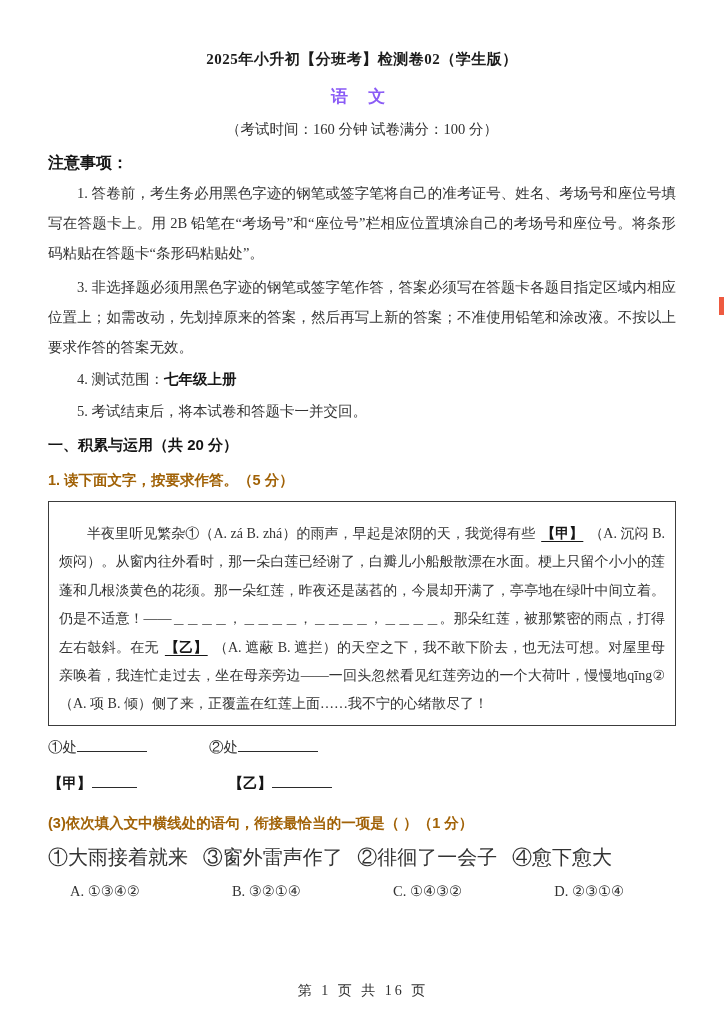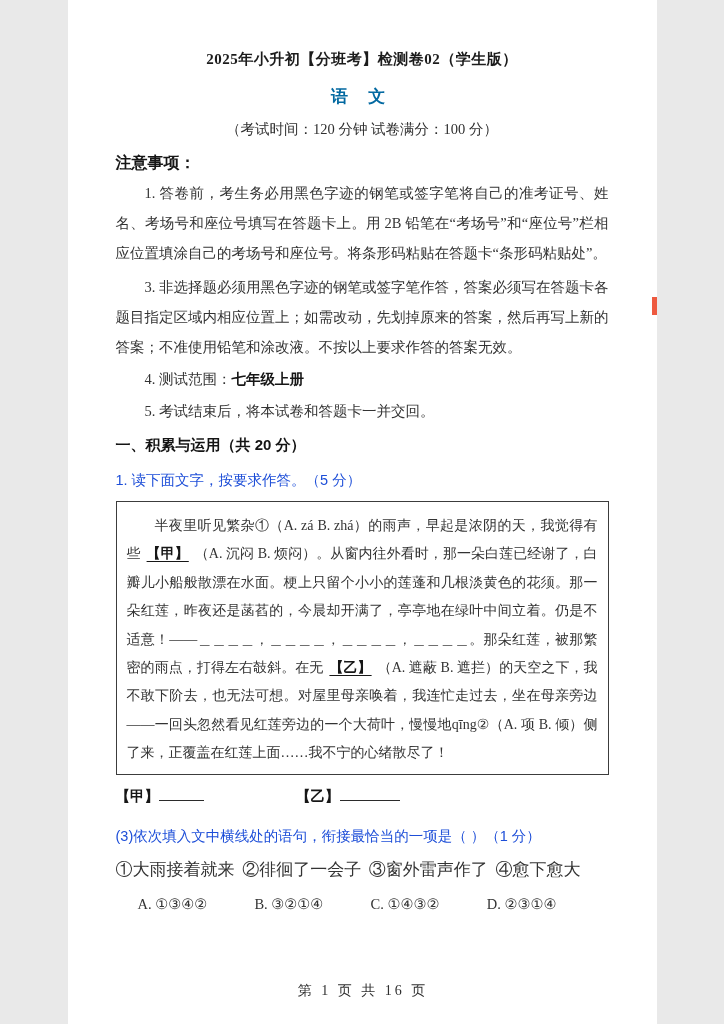--- a/index.html
+++ b/index.html
@@ -1,37 +1,37 @@
 <!DOCTYPE html>
 <html><head>
 <meta charset="utf-8">
 <style>
   html,body{margin:0;padding:0;background:#e9e9e9;}
   .page{
     position:relative;
-    width:589px;height:1024px;
+    width:724px;height:1024px;
     margin:0 auto;
     background:#ffffff;
     box-sizing:border-box;
     padding:0 48px;
     font-family:"Liberation Serif","DejaVu Serif",serif;
     color:#2b2b2b;
     overflow:hidden;
   }
   .title{
     margin:0;padding-top:50px;
     text-align:center;
     font-family:"Liberation Serif","DejaVu Serif",serif;
     font-weight:bold;font-size:15px;color:#1c1c1c;
     letter-spacing:.5px;
   }
   .subject{
     margin:0;padding-top:16px;
     text-align:center;
-    font-weight:bold;font-size:17px;color:#0369a1;
+    font-weight:bold;font-size:17px;color:#8b5cf6;
     letter-spacing:8px;
   }
   .exam-info{
     margin:0;padding-top:12px;
     text-align:center;
     font-size:14.5px;color:#2f2f2f;
   }
   .notice-heading{
     margin:14px 0 0 0;
     font-family:"Liberation Sans","DejaVu Sans",sans-serif;
@@ -46,26 +46,26 @@
   .bold-range{font-weight:bold;color:#161616;}
   .section-heading{
     margin:10px 0 0 0;
     text-align:left;
     font-family:"Liberation Sans","DejaVu Sans",sans-serif;
     font-weight:bold;font-size:15px;color:#141414;
   }
   .q-stem{
     margin:12px 0 0 0;
     font-family:"Liberation Sans","DejaVu Sans",sans-serif;
-    font-weight:normal;font-size:14.5px;line-height:26px;color:#1d4ed8;
+    font-weight:bold;font-size:14.5px;line-height:26px;color:#a16207;
   }
   .passage-box{
     margin-top:8px;
     border:1.5px solid #3c3c3c;
-    padding:10px 10px 6px 10px;
+    padding:18px 10px 6px 10px;
     box-sizing:border-box;
   }
   .passage{
     margin:0;
     font-size:14px;line-height:28.4px;
     text-align:justify;text-indent:2em;color:#333;
   }
   .marker{
     font-weight:bold;color:#161616;
     text-decoration:underline;
@@ -79,22 +79,22 @@
   .blank-label-bold{font-weight:bold;color:#161616;}
   .blank-line{
     display:inline-block;height:14px;
     border-bottom:1.2px solid #2b2b2b;
     vertical-align:baseline;
   }
   .w70{width:70px;} .w80{width:80px;} .w45{width:45px;} .w60{width:60px;}
   .gap60{margin-left:62px;} .gap90{margin-left:92px;}
   .options-row{
     display:flex;justify-content:space-between;
-    margin:6px 28px 0 0;
-    font-size:17px;line-height:30px;color:#333;
+    margin:6px 64px 0 0;
+    font-size:20px;line-height:30px;color:#333;
   }
   .choices-row{
     display:flex;justify-content:space-between;
     margin:4px 52px 0 22px;
     font-size:14.5px;line-height:30px;color:#333;
   }
   .footer{
     position:absolute;left:2px;right:0;bottom:24px;
     text-align:center;
     font-size:14px;letter-spacing:3px;color:#2f2f2f;
@@ -104,46 +104,49 @@
     width:5px;height:18px;background:#ee5a40;
   }
 </style>
 </head>
 <body>
 
 <div class="page">
 
   <h1 class="title">2025年小升初【分班考】检测卷02（学生版）</h1>
   <div class="subject">语  文</div>
-  <div class="exam-info">（考试时间：120 分钟  试卷满分：100 分）</div>
+  <div class="exam-info">（考试时间：160 分钟  试卷满分：100 分）</div>
 
   <div class="notice-heading">注意事项：</div>
   <p class="note-para">1. 答卷前，考生务必用黑色字迹的钢笔或签字笔将自己的准考证号、姓名、考场号和座位号填写在答题卡上。用 2B 铅笔在“考场号”和“座位号”栏相应位置填涂自己的考场号和座位号。将条形码粘贴在答题卡“条形码粘贴处”。</p>
   <p class="note-para">3. 非选择题必须用黑色字迹的钢笔或签字笔作答，答案必须写在答题卡各题目指定区域内相应位置上；如需改动，先划掉原来的答案，然后再写上新的答案；不准使用铅笔和涂改液。不按以上要求作答的答案无效。</p>
   <p class="note-para note-short"><span>4. 测试范围：</span><span class="bold-range">七年级上册</span></p>
   <p class="note-para note-short">5. 考试结束后，将本试卷和答题卡一并交回。</p>
 
   <div class="section-heading">一、积累与运用（共 20 分）</div>
 
   <p class="q-stem">1. 读下面文字，按要求作答。（5 分）</p>
 
   <div class="passage-box">
     <p class="passage"><span>半夜里听见繁杂①（A. zá  B. zhá）的雨声，早起是浓阴的天，我觉得有些</span><span class="marker">【甲】</span><span>（A. 沉闷  B. 烦闷）。从窗内往外看时，那一朵白莲已经谢了，白瓣儿小船般散漂在水面。梗上只留个小小的莲蓬和几根淡黄色的花须。那一朵红莲，昨夜还是菡萏的，今晨却开满了，亭亭地在绿叶中间立着。仍是不适意！——＿＿＿＿，＿＿＿＿，＿＿＿＿，＿＿＿＿。那朵红莲，被那繁密的雨点，打得左右攲斜。在无</span><span class="marker">【乙】</span><span>（A. 遮蔽  B. 遮拦）的天空之下，我不敢下阶去，也无法可想。对屋里母亲唤着，我连忙走过去，坐在母亲旁边——一回头忽然看见红莲旁边的一个大荷叶，慢慢地qīng②（A. 项  B. 倾）侧了来，正覆盖在红莲上面……我不宁的心绪散尽了！</span></p>
   </div>
 
+  <p class="blank-row">
+    <span>①处</span><span class="blank-line w70"></span><span class="gap60">②处</span><span class="blank-line w80"></span>
+  </p>
 
   <p class="blank-row">
     <span class="blank-label-bold">【甲】</span><span class="blank-line w45"></span><span class="blank-label-bold gap90">【乙】</span><span class="blank-line w60"></span>
   </p>
 
   <p class="q-stem">(3)依次填入文中横线处的语句，衔接最恰当的一项是（          ）（1 分）</p>
   <div class="options-row">
     <span>①大雨接着就来</span>
+    <span>③窗外雷声作了</span>
     <span>②徘徊了一会子</span>
-    <span>③窗外雷声作了</span>
     <span>④愈下愈大</span>
   </div>
   <div class="choices-row">
     <span>A. ①③④②</span>
     <span>B. ③②①④</span>
     <span>C. ①④③②</span>
     <span>D. ②③①④</span>
   </div>
 
   <div class="footer">第 1 页 共 16 页</div>

